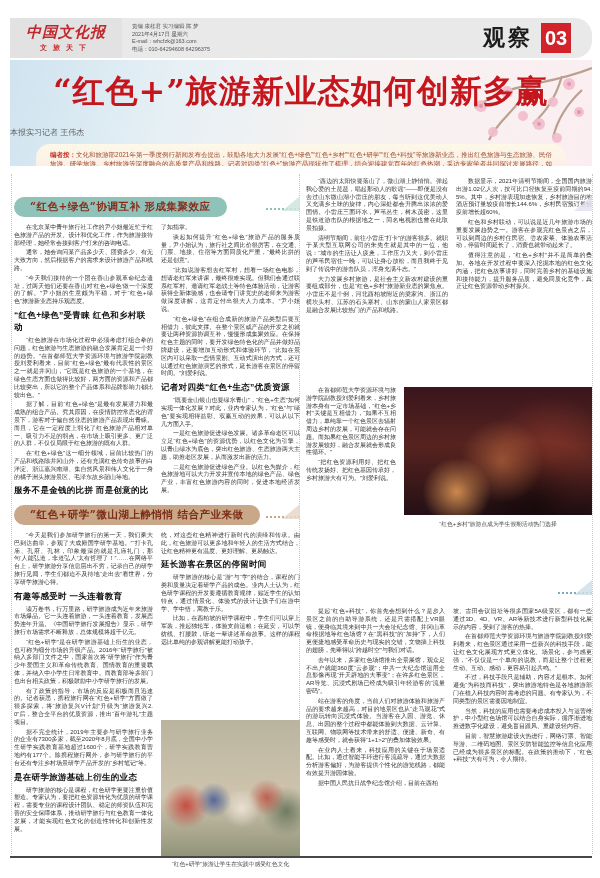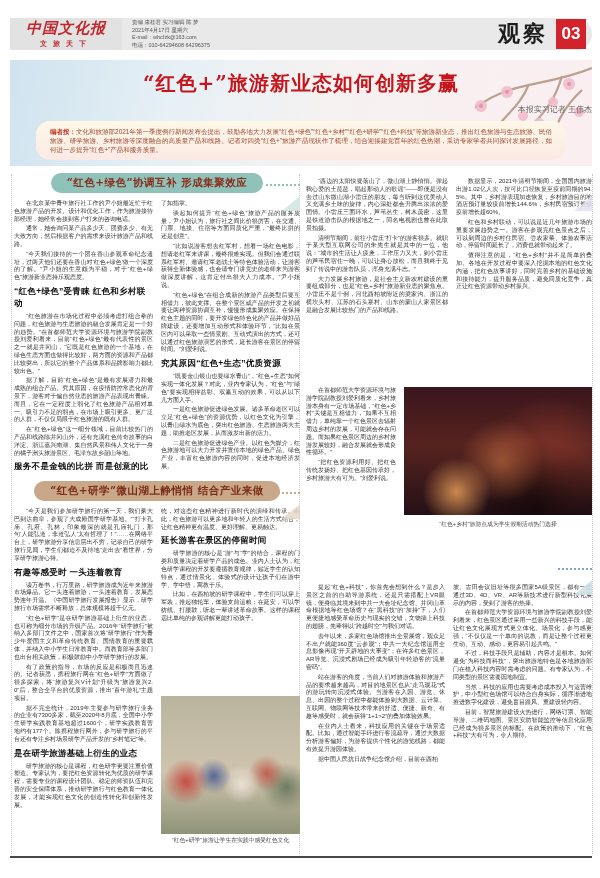--- a/index.html
+++ b/index.html
@@ -1,60 +1,60 @@
 <!DOCTYPE html>
 <html><head>
 <meta charset="utf-8">
 <style>
   html,body{margin:0;padding:0;background:#ffffff;}
   .page{position:relative;width:600px;height:878px;background:#fff;overflow:hidden;
         font-family:"Liberation Sans",sans-serif;color:#222;}
 
   
-  .masthead{position:absolute;left:10px;top:18px;width:582px;height:32px;background:#e9e9e9;
+  .masthead{position:absolute;left:10px;top:18px;width:582px;height:40px;background:#e9e9e9;
             display:flex;align-items:center;border-radius:17px;}
   .logo{width:112px;height:100%;background:#e2e2e2;display:flex;flex-direction:column;
         align-items:center;justify-content:center;}
   .logo-name{font-family:"DejaVu Serif",serif;font-weight:bold;font-style:italic;
              font-size:15px;color:#c0282d;letter-spacing:1px;white-space:nowrap;}
   .logo-sub{font-size:7px;color:#c0282d;letter-spacing:6px;margin-top:1px;font-weight:bold;}
   .mast-info{margin-left:10px;font-size:5.5px;line-height:7.5px;color:#555;}
   .mast-spacer{flex:1;}
   .section-label{font-family:"DejaVu Serif",serif;font-weight:bold;font-size:22px;
                  color:#1c1c1c;letter-spacing:3px;margin-right:8px;}
-  .page-no{width:30px;height:30px;background:#d2232a;color:#fff;font-weight:bold;font-size:17px;
-           display:flex;align-items:center;justify-content:center;margin-right:6px;}
+  .page-no{width:30px;height:30px;background:#d2232a;color:#fff;font-weight:bold;font-size:20px;
+           display:flex;align-items:center;justify-content:center;margin-right:21px;}
 
   
   .banner{position:absolute;left:10px;top:60px;width:582px;height:106px;
           background:linear-gradient(105deg,#cfe3ef 0%,#e6f0f5 28%,#f6f2f1 55%,#fbeef0 100%);
           overflow:hidden;}
   .blossoms{position:absolute;right:0;top:0;}
   .headline{margin:10px 0 0;text-align:center;font-family:"DejaVu Serif",serif;
-            font-size:20px;font-weight:900;color:#c5161d;letter-spacing:1px;position:relative;}
-  .byline{text-align:right;font-size:8px;color:#666;margin-top:7px;position:relative;}
+            font-size:32px;font-weight:900;color:#c5161d;letter-spacing:1px;position:relative;}
+  .byline{text-align:left;font-size:8px;color:#666;margin-top:13px;position:relative;}
   .editor-note{position:relative;margin:6px 26px 0;background:linear-gradient(180deg,#fdf8e8,#fbe9e4);
                border-radius:14px;padding:6px 14px;font-size:6.5px;line-height:9px;color:#9c4a32;
                text-align:justify;word-break:break-all;}
   .en-label{font-weight:bold;color:#c0392b;}
 
   
   .content{position:absolute;left:0;top:0;width:600px;height:878px;pointer-events:none;}
   .vline{position:absolute;border-left:1px dotted #c9c9c9;}
   .vl-center{left:299px;top:174px;height:680px;}
   .vl-left{left:11px;top:174px;height:680px;}
   .vl-right{left:592px;top:174px;height:680px;}
 
   .art{position:absolute;pointer-events:auto;}
   .s1{left:14px;top:172px;width:286px;height:304px;}
   .s2{left:306px;top:172px;width:286px;height:380px;}
   .s3{left:14px;top:480px;width:286px;height:374px;}
   .s4{left:306px;top:556px;width:286px;height:298px;}
 
-  .pill-row{position:relative;height:22px;display:flex;align-items:center;justify-content:center;}
+  .pill-row{position:relative;height:22px;display:flex;align-items:center;margin-top:24px;}
   .pill{background:var(--pill-bg);color:var(--pill-fg);font-weight:bold;font-size:10.5px;
         padding:3px 16px;border-radius:12px;letter-spacing:.5px;white-space:nowrap;z-index:1;
         font-family:"DejaVu Serif",serif;}
   .dots{position:absolute;right:0;top:55%;width:34px;border-top:2px dotted var(--pill-bg);}
   .tri{position:absolute;right:0;top:24px;width:0;height:0;
        border-left:18px solid transparent;border-bottom:15px solid var(--pill-light);opacity:.85;}
 
   .cols{display:flex;gap:8px;margin-top:6px;}
   .col{flex:1;overflow:hidden;}
   .s1 .col{height:270px;}
@@ -167,21 +167,21 @@
             <p class="para">“红色旅游在市场化过程中必须考虑打组合拳的问题，红色旅游与生态旅游的融合发展肯定是一个好的趋势。”在首都师范大学资源环境与旅游学院副教授刘爱利看来，目前“红色+绿色”最有代表性的景区之一就是井冈山，“它既是红色旅游的一个基地，在绿色生态方面也做得比较好，两方面的资源和产品都比较突出，所以它的整个产品体系和品牌影响力都比较出色。”</p>
             <p class="para">据了解，目前“红色+绿色”是最有发展潜力和最成熟的组合产品。究其原因，在疫情防控常态化的背景下，游客对于偏自然业态的旅游产品表现出青睐。而且，它在一定程度上弱化了红色旅游产品相对单一、吸引力不足的弱点，在市场上吸引更多、更广泛的人群，不仅仅局限于红色旅游的既有人群。</p>
             <p class="para">在“红色+绿色”这一细分领域，目前比较热门的产品和线路除井冈山外，还有充满红色传奇故事的白洋淀、浙江嘉兴南湖、集自然风景和伟人文化于一身的橘子洲头旅游景区、毛泽东故乡韶山等地。</p>
             <div class="subhead">服务不是金钱的比拼 而是创意的比较</div>
           </div>
         <div class="col">
             <p class="para cont">了如指掌。</p>
             <p class="para">谈起如何提升“红色+绿色”旅游产品的服务质量，尹小姐认为，旅行社之间比价很厉害，在交通、门票、地接、住宿等方面同质化严重，“最终比拼的还是创意”。</p>
             <p class="para">“比如说游客想去红军村，想看一场红色电影，想请老红军来讲课，最终很难实现。但我们会通过联系红军村、邀请红军老战士等特色体验活动，让游客获得全新体验感，也会请专门讲党史的老师来为游客做深度讲解，这肯定付出很大人力成本。”尹小姐说。</p>
             <p class="para">“红色+绿色”在组合成新的旅游产品类型后要互相借力，彼此支撑。在整个景区或产品的开发之初就要让两种资源协调互补，慢慢形成集聚效应。在保持红色主题的同时，要开发绿色特色化的产品并做好品牌建设，还要增加互动形式和体验环节，“比如在景区内可以采取一些情景剧、互动式演出的方式，还可以通过红色旅游演艺的形式，延长游客在景区的停留时间。”刘爱利说。</p>
-            <div class="subhead">究其原因“红色+生态”优质资源</div>
+            <div class="subhead">记者对四类“红色+生态”优质资源</div>
             <p class="para">“既要金山银山也要绿水青山”，“红色+生态”如何实现一体化发展？对此，业内专家认为，“红色”与“绿色”要实现相得益彰、双赢互动的效果，可以从以下几方面入手。</p>
             <p class="para">一是红色旅游促进绿色发展。诸多革命老区可以立足“红色+绿色”的资源优势，以红色文化为引擎，以青山绿水为底色，突出红色旅游、生态旅游两大主题，助推老区发展，从而激发出新的活力。</p>
             <p class="para">二是红色旅游促进绿色产业。以红色为媒介，红色旅游地可以大力开发并宣传本地的绿色产品、绿色产业，丰富红色旅游内容的同时，促进本地经济发展。</p>
           </div>
       </div>
     </section>
 
     <section class="art s2" style="--pill-bg: #c9c5e2; --pill-fg: #c5161d; --pill-light: #e4e2f1;">
       <div class="tri"></div>
       <div class="s2grid">

